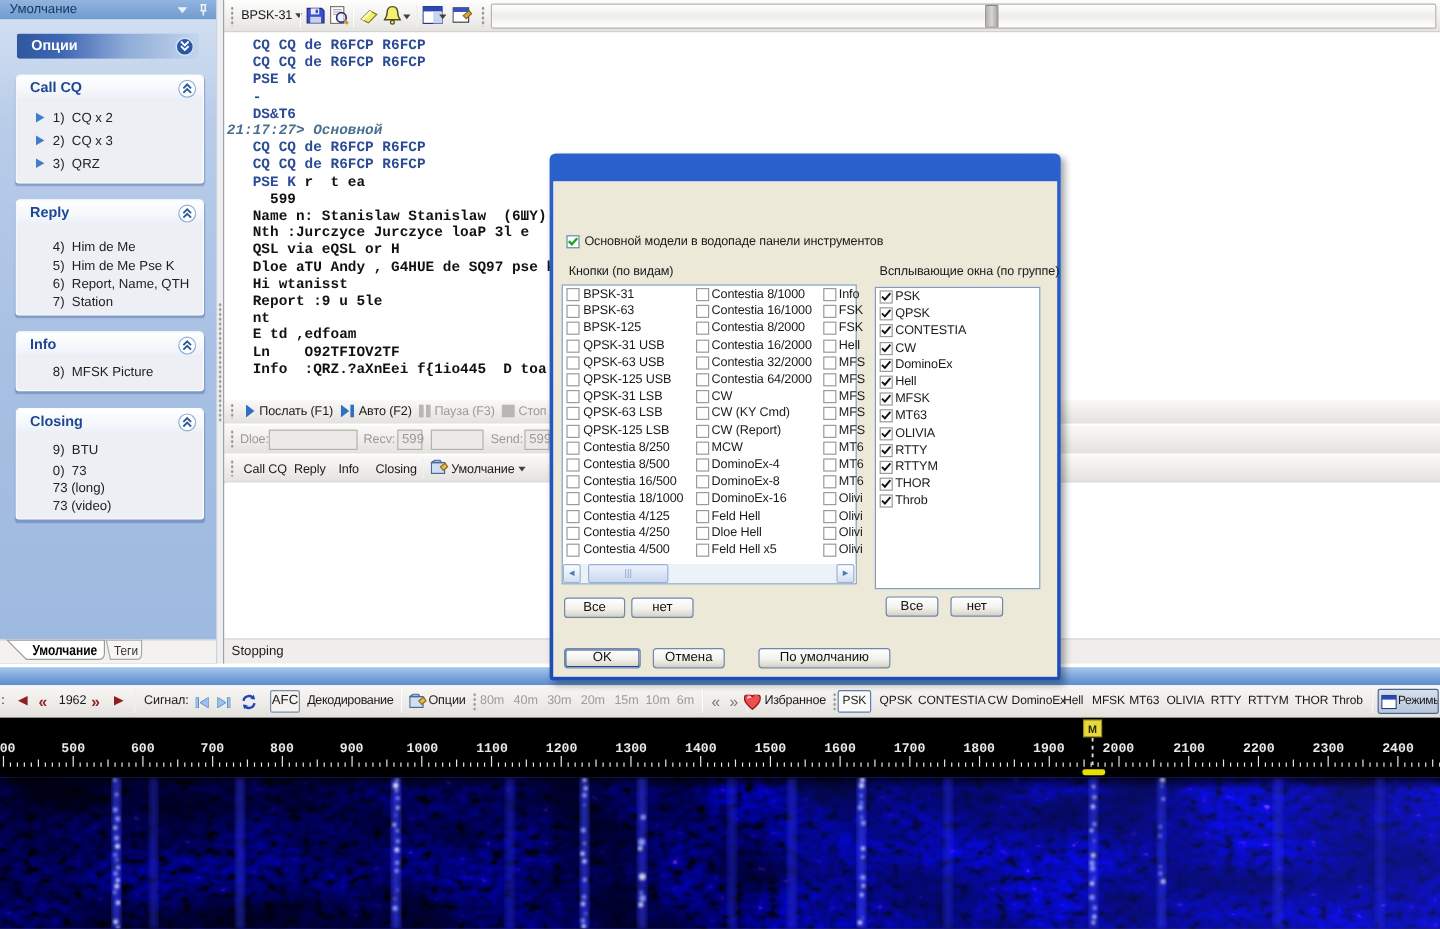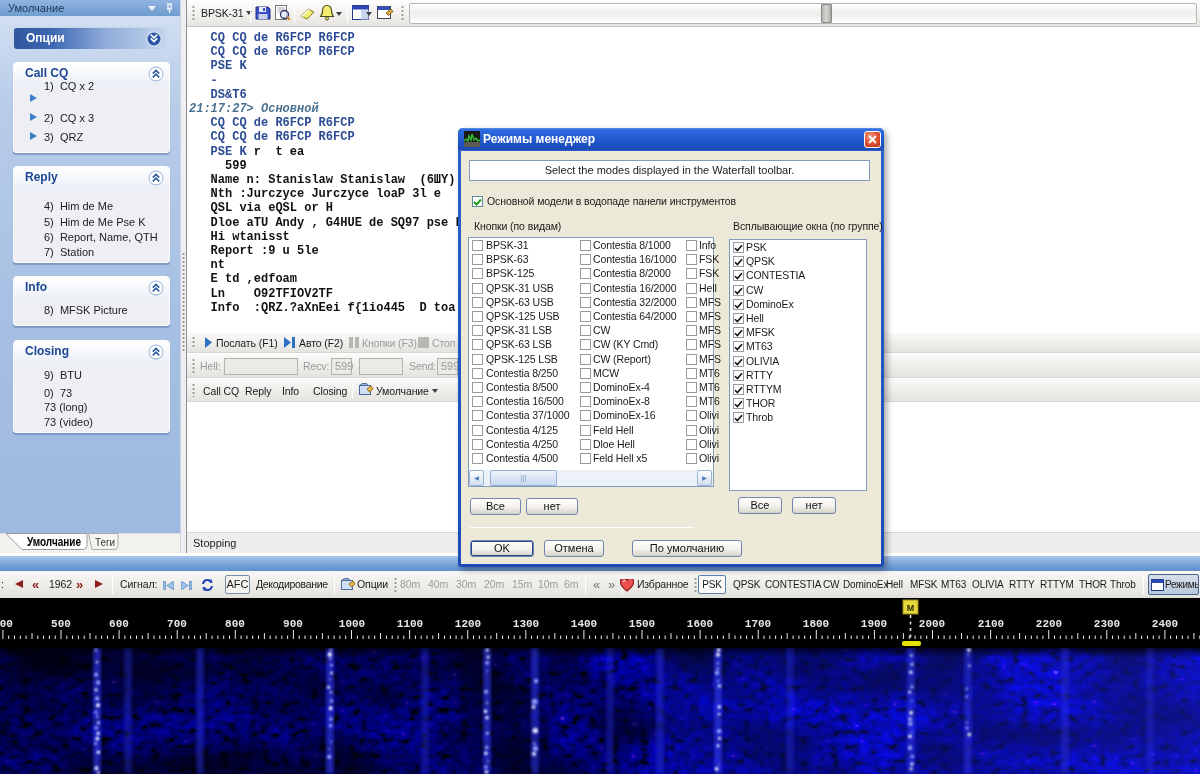--- a/index.html
+++ b/index.html
@@ -91,21 +91,21 @@
         <path d="M4.8 5.2 8 8.4 11.2 5.2 M4.8 9 8 12.2 11.2 9" stroke="#fff" stroke-width="1.6" fill="none" transform="translate(0,-1.6)"></path>
       </svg></div>
 <div class="grp" style="top:62px;height:91px">
       <div class="grph">Call CQ</div>
       <svg class="chev" width="16" height="16" viewBox="0 0 16 16">
         <circle cx="8" cy="8" r="7" fill="#fff" stroke="#8fafd6" stroke-width="1"></circle>
         <path d="M4.8 7.6 8 4.4 11.2 7.6 M4.8 11.4 8 8.2 11.2 11.4" stroke="#2c5aa0" stroke-width="1.6" fill="none"></path>
       </svg>
     </div>
 <div class="tri abs" style="top:94px"></div>
-<div class="gitem abs" style="top:80px">1)&nbsp; CQ x 2</div>
+<div class="gitem abs" style="top:93px">1)&nbsp; CQ x 2</div>
 <div class="tri abs" style="top:113px"></div>
 <div class="gitem abs" style="top:112px">2)&nbsp; CQ x 3</div>
 <div class="tri abs" style="top:132px"></div>
 <div class="gitem abs" style="top:131px">3)&nbsp; QRZ</div>
 <div class="grp" style="top:166px;height:97px">
       <div class="grph">Reply</div>
       <svg class="chev" width="16" height="16" viewBox="0 0 16 16">
         <circle cx="8" cy="8" r="7" fill="#fff" stroke="#8fafd6" stroke-width="1"></circle>
         <path d="M4.8 7.6 8 4.4 11.2 7.6 M4.8 11.4 8 8.2 11.2 11.4" stroke="#2c5aa0" stroke-width="1.6" fill="none"></path>
       </svg>
@@ -215,28 +215,28 @@
 <div class="tbtxt" style="left:216px;top:337px">Послать (F1)</div>
 <svg class="abs" style="left:284px;top:337px" width="12" height="11" viewBox="0 0 12 11">
     <path d="M0 0 L7 5.5 L0 11 Z" fill="#2f6fc4"></path>
     <rect x="8" y="0" width="3" height="11" fill="#2f6fc4"></rect>
   </svg>
 <div class="tbtxt" style="left:299px;top:337px">Авто (F2)</div>
 <svg class="abs" style="left:349px;top:337px" width="10" height="11" viewBox="0 0 10 11">
     <rect width="4" height="11" fill="#b9b7b3"></rect>
     <rect x="6" width="4" height="11" fill="#b9b7b3"></rect>
   </svg>
-<div class="tbtxt gray" style="left:362px;top:337px">Кнопки (F3)</div>
+<div class="tbtxt gray" style="left:362px;top:337px">Пауза (F3)</div>
 <svg class="abs" style="left:418px;top:337px" width="11" height="11" viewBox="0 0 11 11">
     <rect width="11" height="11" fill="#b9b7b3"></rect>
   </svg>
 <div class="tbtxt gray" style="left:432px;top:337px">Стоп (F4)</div>
 <div class="trow abs" style="top:353px;height:25px"></div>
 <div class="grip abs" style="left:192px;top:358px;height:15px"></div>
-<div class="tbtxt gray" style="left:200px;top:360px">Hell:</div>
+<div class="tbtxt gray" style="left:200px;top:360px">Dloe:</div>
 <div class="fld abs" style="left:224px;top:358px;width:74px"></div>
 <div class="tbtxt gray" style="left:303px;top:360px">Recv:</div>
 <div class="fld abs" style="left:331px;top:358px;width:21px">599</div>
 <div class="fld abs" style="left:359px;top:358px;width:44px"></div>
 <div class="tbtxt gray" style="left:409px;top:360px">Send:</div>
 <div class="fld abs" style="left:437px;top:358px;width:21px">599</div>
 <div class="trow abs" style="top:378px;height:24px"></div>
 <div class="grip abs" style="left:192px;top:383px;height:14px"></div>
 <div class="tbtxt" style="left:203px;top:385px">Call CQ</div>
 <div class="tbtxt" style="left:245px;top:385px">Reply</div>
@@ -511,33 +511,21 @@
         <circle cx="966.8" cy="48.6170803457596" r="1.4" fill="#99aaff"></circle>
         <circle cx="967.0" cy="74.31033119545644" r="0.9" fill="#eef2ff"></circle>
         <circle cx="967.0" cy="79.8822038597349" r="1.7" fill="#99aaff"></circle>
         <circle cx="969.3" cy="86.6039263828341" r="2.1" fill="#eef2ff"></circle>
       </g>
       <rect x="1061.5" y="0" width="7" height="126" fill="#3038e8" opacity="0.42" filter="url(#bl2)"></rect>
       <rect x="1146.5" y="0" width="7" height="126" fill="#3038e8" opacity="0.34" filter="url(#bl2)"></rect>
     </svg>
   </div>
 <div id="dlg" class="abs">
-<div id="dlgtitle">
-      <svg class="abs" style="left:6px;top:3px" width="16" height="16" viewBox="0 0 16 16">
-        <rect width="16" height="16" fill="#1a1a1a"></rect>
-        <rect x="0" y="11" width="16" height="5" fill="#5a5a50"></rect>
-        <path d="M0 10 L2 8 4 10 5 5 7 9 8 3 10 9 12 7 14 10 16 9" stroke="#30c030" stroke-width="1.4" fill="none"></path>
-      </svg>
-      <span class="abs" style="left:25px;top:4px">Режимы менеджер</span>
-      <div class="abs" style="left:406px;top:3px;width:17px;height:17px;border:1px solid #fff;border-radius:3px;background:radial-gradient(circle at 35% 30%,#f0a088,#e25637 45%,#b83012);text-align:center"><svg width="9" height="9" viewBox="0 0 9 9" style="margin-top:3px">
-          <path d="M1 1 L8 8 M8 1 L1 8" stroke="#fff" stroke-width="1.8"></path>
-        </svg></div>
-    </div>
 <div id="dlgbody">
-<div class="lb" style="left:8px;top:9px;width:401px;height:21px;text-align:center;line-height:19px;font-size:11px">Select the modes displayed in the Waterfall toolbar.</div>
 <div class="abs" style="left:11px;top:45px;width:11px;height:11px;border:1px solid #5a8a9a;background:#fff"><svg width="9" height="9" viewBox="0 0 9 9">
           <path d="M1 4 L3.5 6.5 L8 1.5" stroke="#21a121" stroke-width="2" fill="none"></path>
         </svg></div>
 <div class="db" style="left:26px;top:44px">Основной модели в водопаде панели инструментов</div>
 <div class="db" style="left:13px;top:69px">Кнопки (по видам)</div>
 <div class="db" style="left:272px;top:69px">Всплывающие окна (по группе)</div>
 <div class="lb" style="left:7px;top:86px;width:246px;height:250px"></div>
 <div class="cb" style="left:10.5px;top:89.0px"></div>
 <div class="db" style="left:25px;top:88.0px">BPSK-31</div>
 <div class="cb" style="left:118.5px;top:89.0px"></div>
@@ -604,21 +592,21 @@
 <div class="db" style="left:132px;top:230.0px">DominoEx-4</div>
 <div class="cb" style="left:224.5px;top:231.0px"></div>
 <div class="db" style="left:238px;top:230.0px">MT6</div>
 <div class="cb" style="left:10.5px;top:245.2px"></div>
 <div class="db" style="left:25px;top:244.2px">Contestia 16/500</div>
 <div class="cb" style="left:118.5px;top:245.2px"></div>
 <div class="db" style="left:132px;top:244.2px">DominoEx-8</div>
 <div class="cb" style="left:224.5px;top:245.2px"></div>
 <div class="db" style="left:238px;top:244.2px">MT6</div>
 <div class="cb" style="left:10.5px;top:259.4px"></div>
-<div class="db" style="left:25px;top:258.4px">Contestia 37/1000</div>
+<div class="db" style="left:25px;top:258.4px">Contestia 18/1000</div>
 <div class="cb" style="left:118.5px;top:259.4px"></div>
 <div class="db" style="left:132px;top:258.4px">DominoEx-16</div>
 <div class="cb" style="left:224.5px;top:259.4px"></div>
 <div class="db" style="left:238px;top:258.4px">Olivi</div>
 <div class="cb" style="left:10.5px;top:273.6px"></div>
 <div class="db" style="left:25px;top:272.6px">Contestia 4/125</div>
 <div class="cb" style="left:118.5px;top:273.6px"></div>
 <div class="db" style="left:132px;top:272.6px">Feld Hell</div>
 <div class="cb" style="left:224.5px;top:273.6px"></div>
 <div class="db" style="left:238px;top:272.6px">Olivi</div>

